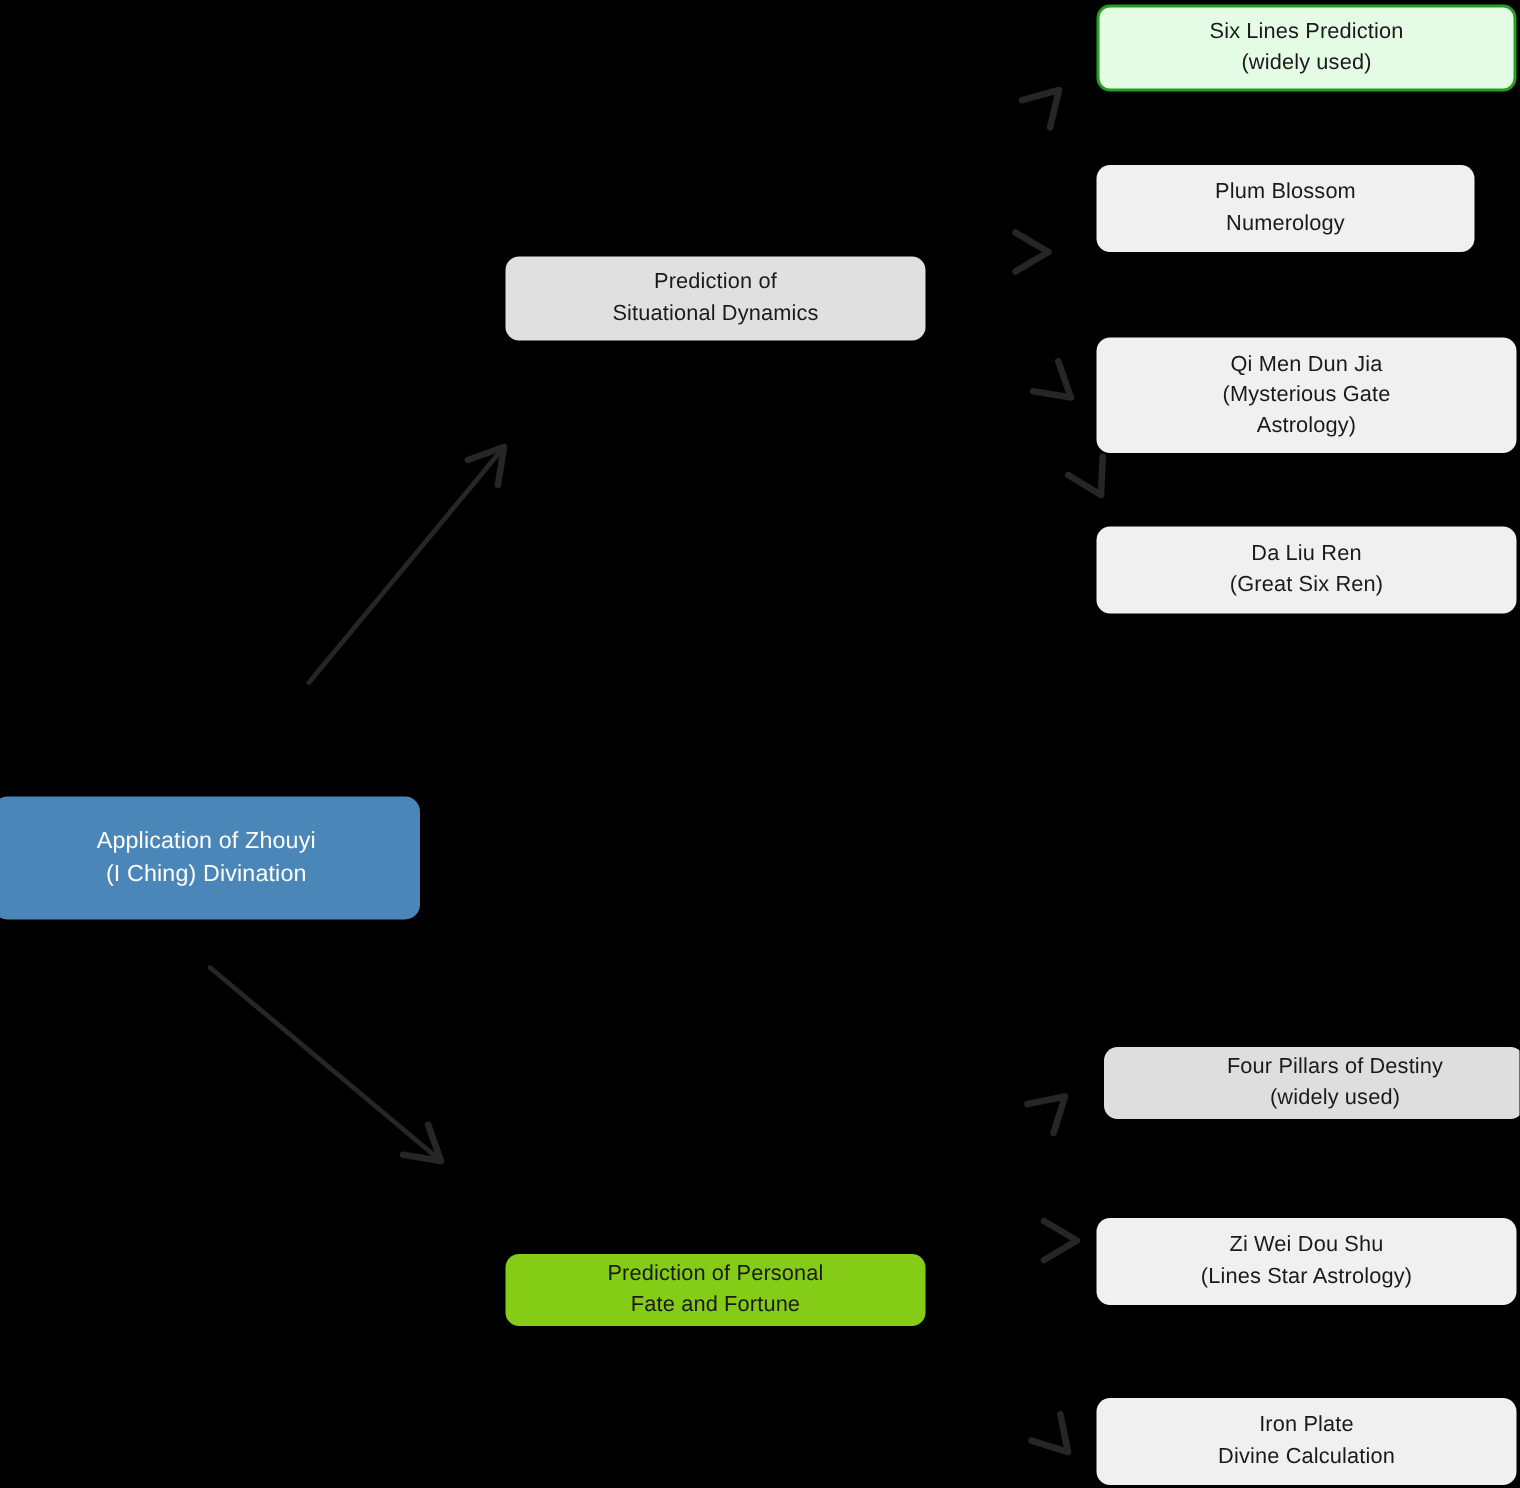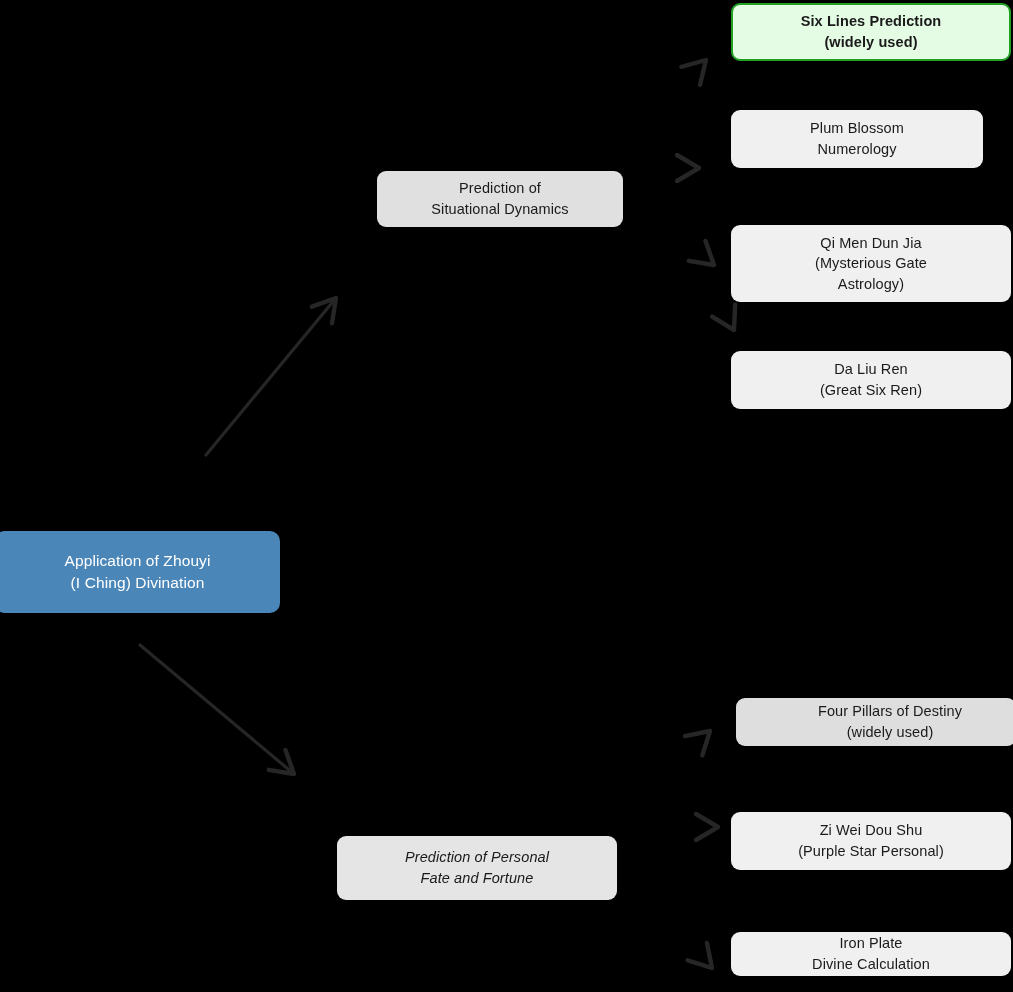--- a/index.html
+++ b/index.html
@@ -47,21 +47,20 @@
     background: #f0f0f0;
     color: #1a1a1a;
     font-size: 14.5px;
   }
   .node-leaf.is-shaded {
     background: #dedede;
   }
   .node-leaf.is-highlighted {
     background: #e4fbe4;
     border: 2.5px solid #22a022;
-    font-weight: bold;
   }
   svg.arrow-layer {
     position: absolute;
     left: 0;
     top: 0;
     width: 1013px;
     height: 992px;
     overflow: visible;
     pointer-events: none;
   }
@@ -103,34 +102,34 @@
         </g>
         <g transform="translate(712,968) rotate(48)">
           <path d="M -22 -13 L 0 0 L -22 13" fill="none" stroke="#262626" stroke-width="4.4" stroke-linecap="round" stroke-linejoin="round"></path>
         </g>
       </g>
   </svg>
 
   <div id="nodes-layer">
       <div class="node node-root" style="left: -5px; top: 531px; width: 285px; height: 82px; background: rgb(75, 134, 184);"><span>Application of Zhouyi
 (I Ching) Divination</span></div>
-      <div class="node node-branch" style="left: 337px; top: 171px; width: 246px; height: 56px; background: rgb(224, 224, 224); margin-left: 40px;"><span>Prediction of
+      <div class="node node-branch" style="left: 337px; top: 171px; width: 280px; height: 56px; background: rgb(224, 224, 224);"><span>Prediction of
 Situational Dynamics</span></div>
-      <div class="node node-branch" style="left: 337px; top: 836px; width: 280px; height: 64px; background: #e5e5e5; font-style: italic;"><span>Prediction of Personal
+      <div class="node node-branch" style="left: 337px; top: 836px; width: 280px; height: 48px; background: #84cc16;"><span>Prediction of Personal
 Fate and Fortune</span></div>
       <div class="node node-leaf is-highlighted" style="left: 731px; top: 3px; width: 280px; height: 58px; background: rgb(228, 251, 228); border-color: rgb(34, 160, 34);"><span>Six Lines Prediction
 (widely used)</span></div>
       <div class="node node-leaf" style="left: 731px; top: 110px; width: 252px; height: 58px; background: rgb(240, 240, 240);"><span>Plum Blossom
 Numerology</span></div>
       <div class="node node-leaf" style="left: 731px; top: 225px; width: 280px; height: 77px; background: rgb(240, 240, 240); align-items: center;"><span>Qi Men Dun Jia
 (Mysterious Gate
 Astrology)</span></div>
       <div class="node node-leaf" style="left: 731px; top: 351px; width: 280px; height: 58px; background: rgb(240, 240, 240);"><span>Da Liu Ren
 (Great Six Ren)</span></div>
       <div class="node node-leaf is-shaded" style="left: 736px; top: 698px; width: 280px; height: 48px; background: rgb(222, 222, 222); padding-left: 28px;"><span>Four Pillars of Destiny
 (widely used)</span></div>
       <div class="node node-leaf" style="left: 731px; top: 812px; width: 280px; height: 58px; background: rgb(240, 240, 240);"><span>Zi Wei Dou Shu
-(Purple Star Personal)</span></div>
-      <div class="node node-leaf" style="left: 731px; top: 932px; width: 280px; height: 44px; background: rgb(240, 240, 240);"><span>Iron Plate
+(Lines Star Astrology)</span></div>
+      <div class="node node-leaf" style="left: 731px; top: 932px; width: 280px; height: 58px; background: rgb(240, 240, 240);"><span>Iron Plate
 Divine Calculation</span></div>
     </div>
 
 </div>
 
 </body></html>

